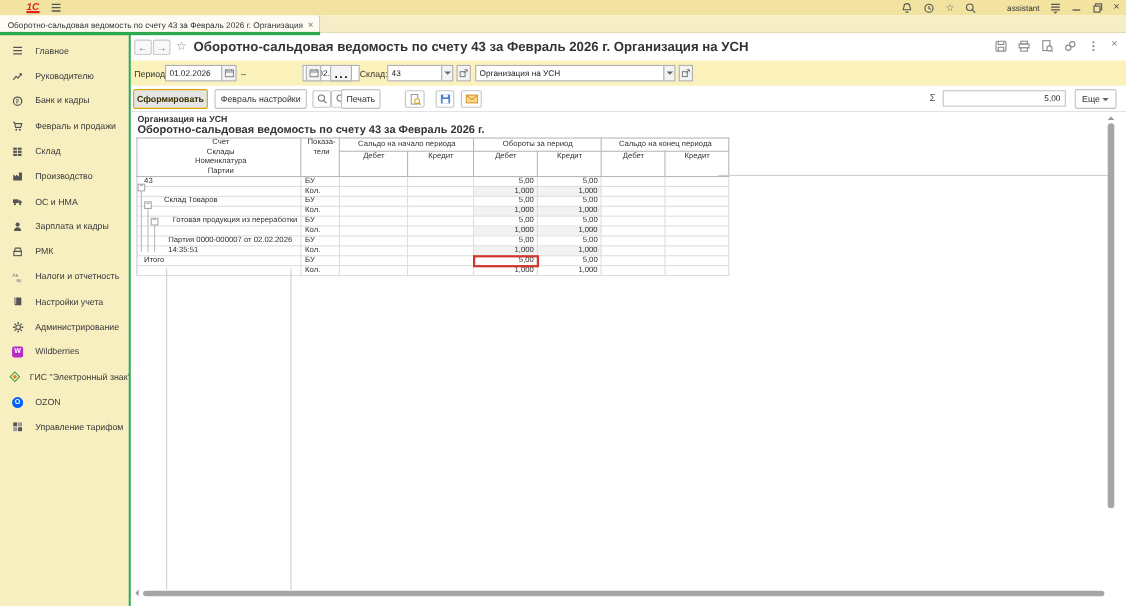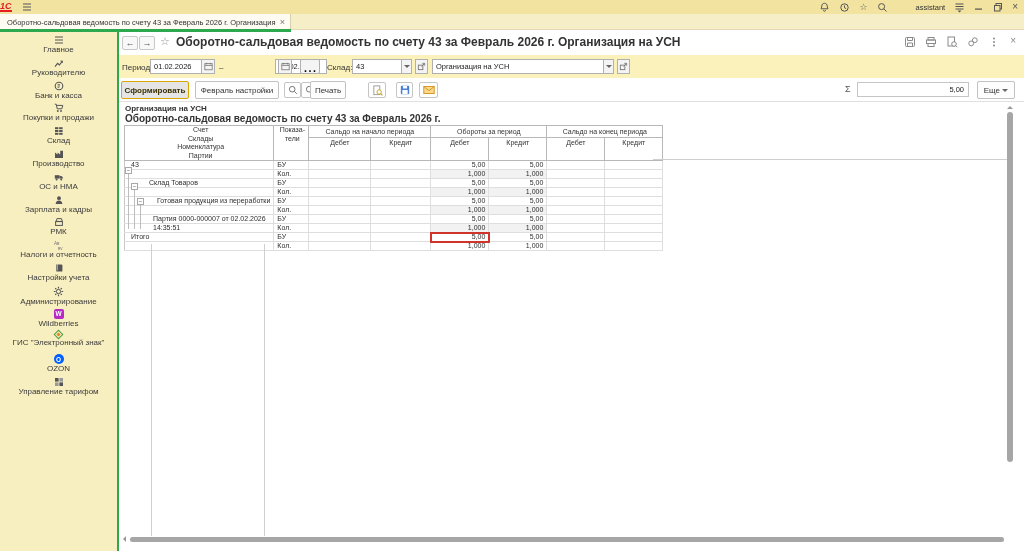--- a/index.html
+++ b/index.html
@@ -3,42 +3,42 @@
 <meta charset="utf-8">
 <style>
   * { margin:0; padding:0; box-sizing:border-box; }
   html,body { background:#fff; }
   body { font-family:"Liberation Sans", sans-serif; }
   .screen { position:relative; width:1024px; height:551px; overflow:hidden; background:#fff; }
 
   
   .topbar { position:absolute; left:0; top:0; width:1024px; height:14px;
             background:#f2e3a0; display:flex; align-items:center; }
-  .logo { color:#e31e24; font-weight:bold; font-style:italic; font-size:9px; margin-left:0;
+  .logo { color:#e31e24; font-weight:bold; font-style:italic; font-size:9px; margin-left:24px;
           border-bottom:2px solid #e31e24; line-height:8px; }
   .tb-menu { margin-left:10px; cursor:pointer; }
   .tb-title { margin-left:12px; font-size:8px; color:#3a3a3a; white-space:nowrap; }
   .tb-right { margin-left:auto; display:flex; align-items:center; gap:9px; margin-right:6px; }
   .tb-user { font-size:7.5px; color:#333;margin-left:19px; }
   .tb-x { font-size:10px; color:#555; line-height:10px; cursor:pointer; }
   .tb-star { font-size:9px; color:#555; line-height:9px; }
 
   
   .tabbar { position:absolute; left:0; top:14px; width:1024px; height:16px; background:#f6eec6;
             border-bottom:1px solid #e3dab4; }
   .tab { position:absolute; left:0; top:0; width:291px; height:16px; background:#fdfbf2;
          border-right:1px solid #d6cfae; display:flex; align-items:center; cursor:pointer; }
   .tab-label { font-size:7.5px; color:#333; margin-left:7px; white-space:nowrap; overflow:hidden; }
   .tab-close { margin-left:4px; margin-right:5px; font-size:9px; color:#777; }
   .tab-underline { position:absolute; left:0; top:29px; width:291px; height:3px; background:#2ca94f; z-index:6; }
 
   
   .sidebar { position:absolute; left:0; top:30px; width:117px; height:521px; background:#f8efc1; padding-top:5px; }
   .sb-border { position:absolute; left:117px; top:30px; width:2px; height:521px; background:#2ca94f; }
-  .sb-item { height:22.8px; display:flex; align-items:center; cursor:pointer;flex-direction:column; }
+  .sb-item { height:22.8px; display:flex; align-items:center; cursor:pointer; }
   .sb-ico { width:12px; margin-left:10px; margin-right:10px; display:flex; justify-content:center; align-items:center; }
   .sb-label { font-size:8px; color:#3a3a3a; white-space:nowrap; }
   .badge { width:10px; height:10px; display:flex; align-items:center; justify-content:center;
            color:#fff; font-size:6.5px; font-weight:bold; }
   .wb { background:#b72ac8; border-radius:2px; }
   .oz { background:#0060ff; border-radius:50%; }
   .gis { width:7px; height:7px; border:1.5px solid #4a9e3f; transform:rotate(45deg);
          display:flex; align-items:center; justify-content:center; }
   .gis-in { width:3px; height:3px; background:#e0852a; }
 
@@ -197,31 +197,31 @@
         </span>
       <span class="sb-label">Руководителю</span>
     </div>
     <div class="sb-item">
       <span class="sb-ico">
           <svg width="10" height="10" viewBox="0 0 10 10">
             <circle cx="5" cy="5" r="3.8" fill="none" stroke="#555" stroke-width="1.1"></circle>
             <path d="M3.6 3.6h2.4M3.6 5h2.4M3.6 6.4h1.7" stroke="#555" stroke-width=".8"></path>
           </svg>
         </span>
-      <span class="sb-label">Банк и касса</span>
+      <span class="sb-label">Банк и кадры</span>
     </div>
     <div class="sb-item">
       <span class="sb-ico">
           <svg width="10" height="10" viewBox="0 0 10 10">
             <path d="M.8 1.2h1.4l1 4.6h4.6l1-3.4H2.6" fill="none" stroke="#555"></path>
             <circle cx="3.8" cy="8" r=".9" fill="#555"></circle>
             <circle cx="7" cy="8" r=".9" fill="#555"></circle>
           </svg>
         </span>
-      <span class="sb-label">Покупки и продажи</span>
+      <span class="sb-label">Февраль и продажи</span>
     </div>
     <div class="sb-item">
       <span class="sb-ico">
           <svg width="10" height="10" viewBox="0 0 10 10">
             <g fill="#555">
               <rect x="1" y="1.2" width="3.4" height="2"></rect>
               <rect x="5.2" y="1.2" width="3.4" height="2"></rect>
               <rect x="1" y="4" width="3.4" height="2"></rect>
               <rect x="5.2" y="4" width="3.4" height="2"></rect>
               <rect x="1" y="6.8" width="3.4" height="2"></rect>

